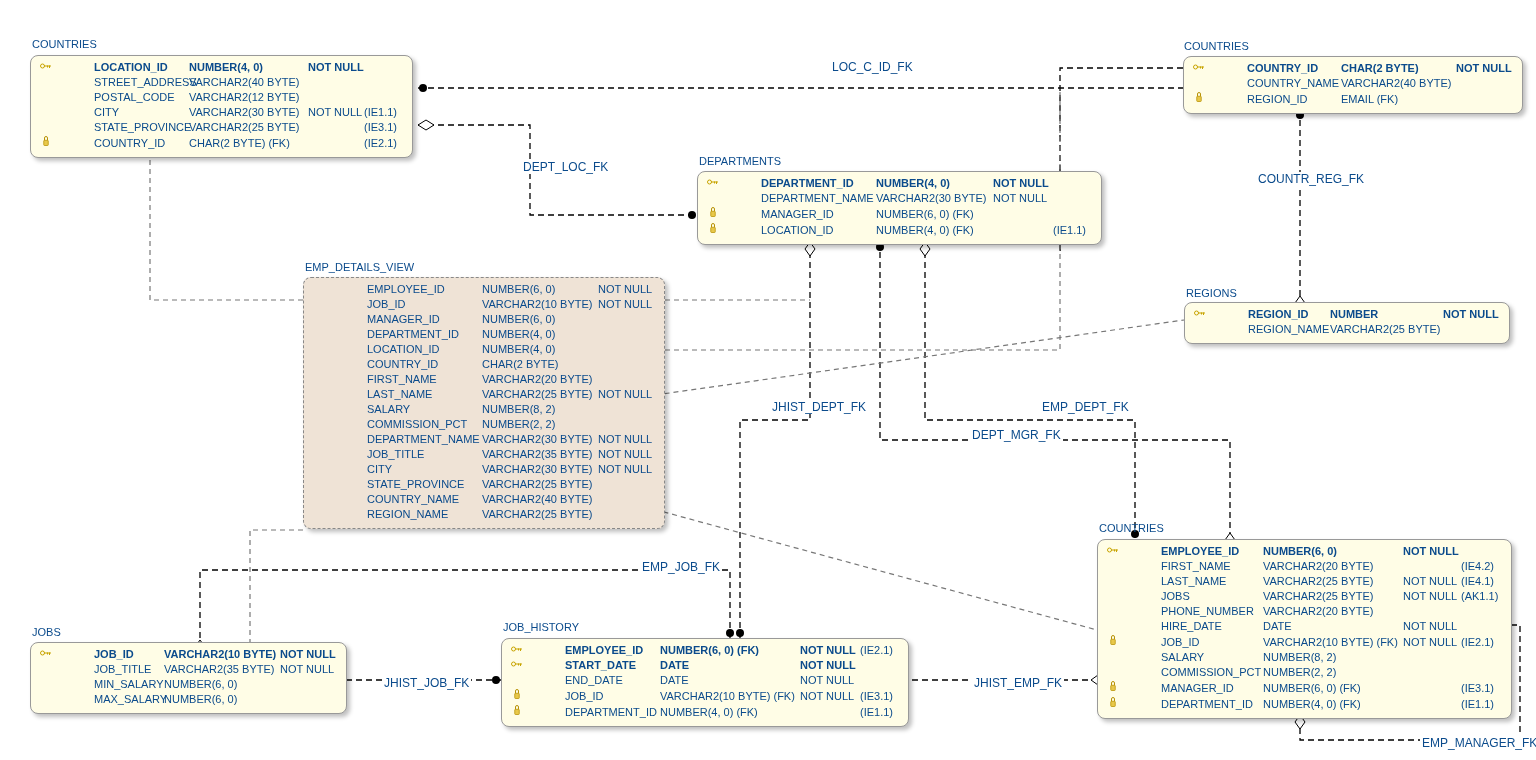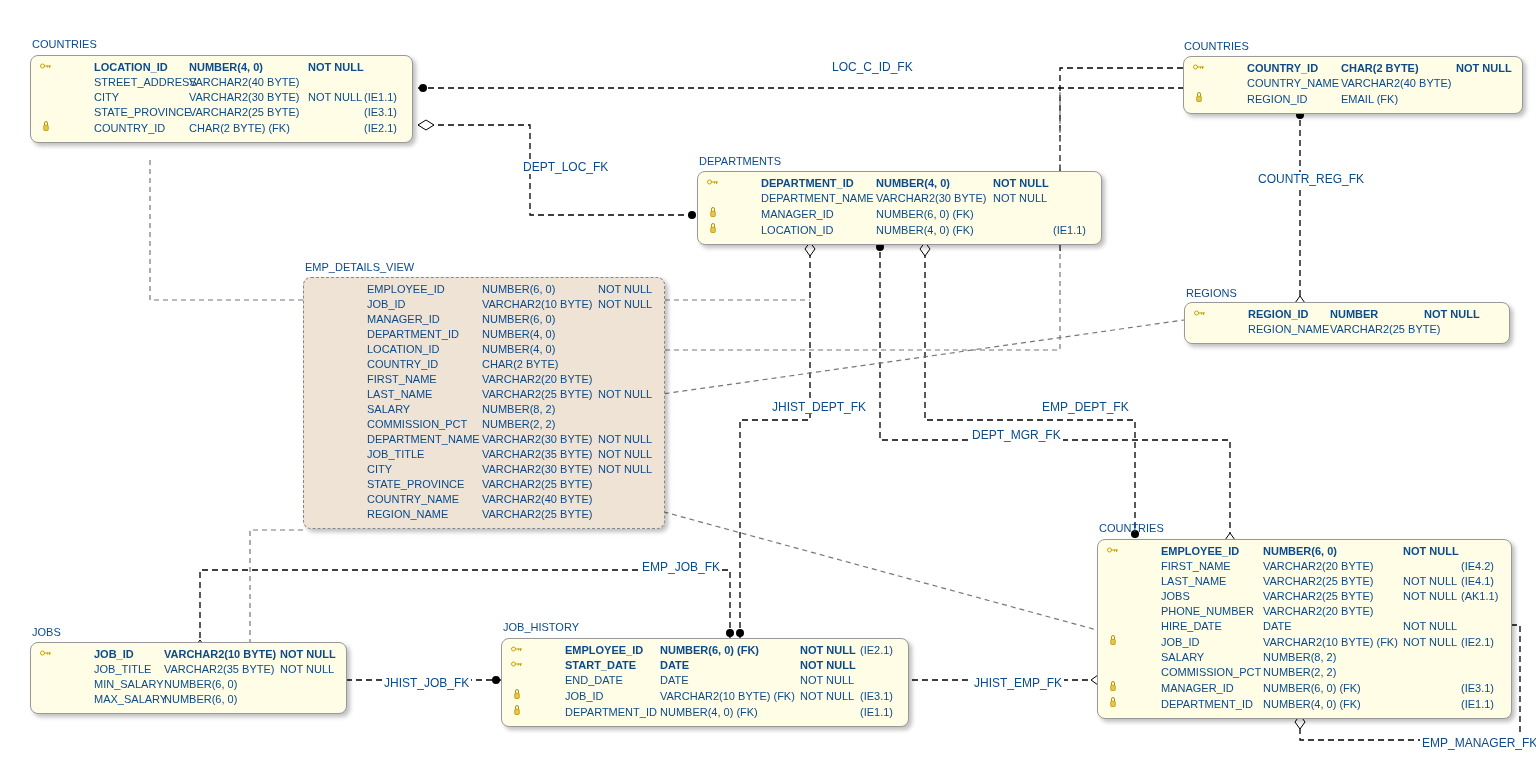--- a/index.html
+++ b/index.html
@@ -152,20 +152,27 @@
           </div>
           <div class="row">
             <span class="ico"></span>
             <span class="colname" style="width:95px">STREET_ADDRESS</span>
             <span class="coltype" style="width:119px">VARCHAR2(40 BYTE)</span>
             <span class="nn" style="width:56px"></span>
             <span class="idx" style="width:40px"></span>
           </div>
           <div class="row">
             <span class="ico"></span>
+            <span class="colname" style="width:95px">POSTAL_CODE</span>
+            <span class="coltype" style="width:119px">VARCHAR2(12 BYTE)</span>
+            <span class="nn" style="width:56px"></span>
+            <span class="idx" style="width:40px"></span>
+          </div>
+          <div class="row">
+            <span class="ico"></span>
             <span class="colname" style="width:95px">CITY</span>
             <span class="coltype" style="width:119px">VARCHAR2(30 BYTE)</span>
             <span class="nn" style="width:56px">NOT NULL</span>
             <span class="idx" style="width:40px">(IE1.1)</span>
           </div>
           <div class="row">
             <span class="ico"></span>
             <span class="colname" style="width:95px">STATE_PROVINCE</span>
             <span class="coltype" style="width:119px">VARCHAR2(25 BYTE)</span>
             <span class="nn" style="width:56px"></span>
@@ -218,21 +225,21 @@
       <div class="table" style="left: 1184px; top: 302px;">
         <div class="rows">
           <div class="row">
             <span class="ico"><svg width="12" height="10" viewBox="0 0 24 12">
                 <circle cx="5" cy="6" r="4" fill="none" stroke="#c8a400" stroke-width="2"></circle>
                 <rect x="8" y="5" width="14" height="2" fill="#c8a400"></rect>
                 <rect x="18" y="5" width="2" height="5" fill="#c8a400"></rect>
                 <rect x="14" y="5" width="2" height="4" fill="#c8a400"></rect>
               </svg></span>
             <span class="colname bold" style="width:82px">REGION_ID</span>
-            <span class="coltype bold" style="width:94px">NUMBER</span>
+            <span class="coltype bold" style="width:113px">NUMBER</span>
             <span class="nn bold" style="width:58px">NOT NULL</span>
           </div>
           <div class="row">
             <span class="ico"></span>
             <span class="colname" style="width:82px">REGION_NAME</span>
             <span class="coltype" style="width:113px">VARCHAR2(25 BYTE)</span>
             <span class="nn" style="width:58px"></span>
           </div>
         </div>
       </div>

